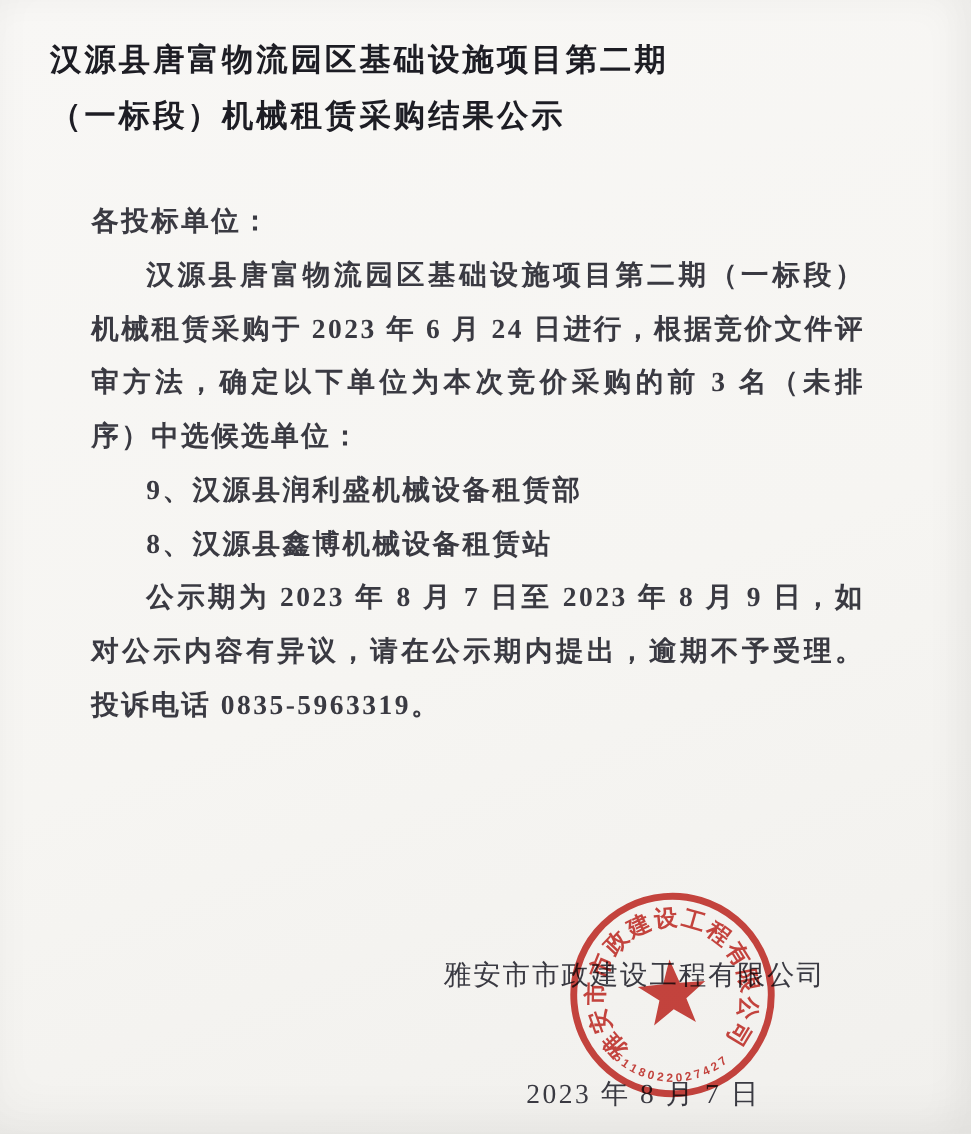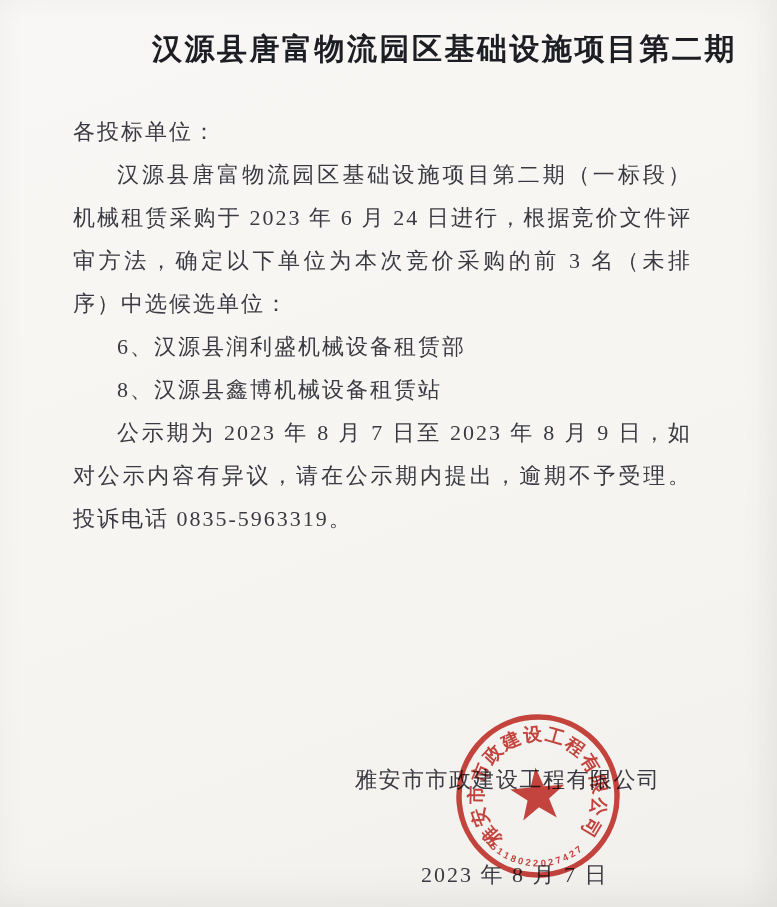--- a/index.html
+++ b/index.html
@@ -8,37 +8,37 @@
     width: 777px;
     height: 907px;
     margin: 0 auto;
     overflow: hidden;
     background: linear-gradient(160deg, #f8f7f5 0%, #f6f5f2 55%, #f1f0ed 100%);
     box-shadow: inset -14px 0 28px rgba(0,0,0,0.035), inset 0 -20px 32px rgba(0,0,0,0.03);
     font-family: "Liberation Serif", "DejaVu Serif", serif;
   }
   .doc-title {
     margin: 26px 40px 0;
-    text-align: right;
+    text-align: left;
     font-family: "Liberation Sans", "DejaVu Sans", sans-serif;
     font-weight: 700;
-    font-size: 30px;
+    font-size: 25px;
     line-height: 45px;
     letter-spacing: 2.5px;
     color: #1d1d24;
   }
   .content {
     margin: 39px 85px 0 73px;
     font-size: 22px;
     line-height: 43px;
     letter-spacing: 2px;
     color: #3a3a42;
     text-align: justify;
   }
-  .content p { margin: 0; }
+  .content p { margin: 0; font-weight: bold; }
   .indent { text-indent: 2em; }
   .signature {
     position: absolute;
     top: 765px;
     left: 355px;
     font-size: 22px;
     letter-spacing: 1.5px;
     color: #3a3a42;
     white-space: nowrap;
   }
@@ -79,26 +79,27 @@
     letter-spacing: 0;
   }
 </style>
 </head>
 <body>
 
 <div class="page">
 
   <div class="doc-title">
     <div>汉源县唐富物流园区基础设施项目第二期</div>
+    <div>（一标段）机械租赁采购结果公示</div>
   </div>
 
   <div class="content">
     <p>各投标单位：</p>
     <p class="indent">汉源县唐富物流园区基础设施项目第二期（一标段）机械租赁采购于 2023 年 6 月 24 日进行，根据竞价文件评审方法，确定以下单位为本次竞价采购的前 3 名（未排序）中选候选单位：</p>
-    <p class="indent">6、汉源县润利盛机械设备租赁部</p>
+    <p class="indent">9、汉源县润利盛机械设备租赁部</p>
     <p class="indent">8、汉源县鑫博机械设备租赁站</p>
     <p class="indent">公示期为 2023 年 8 月 7 日至 2023 年 8 月 9 日，如对公示内容有异议，请在公示期内提出，逾期不予受理。投诉电话 0835-5963319。</p>
   </div>
 
   <div class="signature">雅安市市政建设工程有限公司</div>
 
   <div class="doc-date">2023 年 8 月 7 日</div>
 
   <svg class="seal" id="seal-svg" viewBox="0 0 180 180" aria-hidden="true">
     <circle id="seal-ring" cx="90" cy="90" r="79" fill="none" stroke-width="5.5" stroke="#c93630"></circle>

